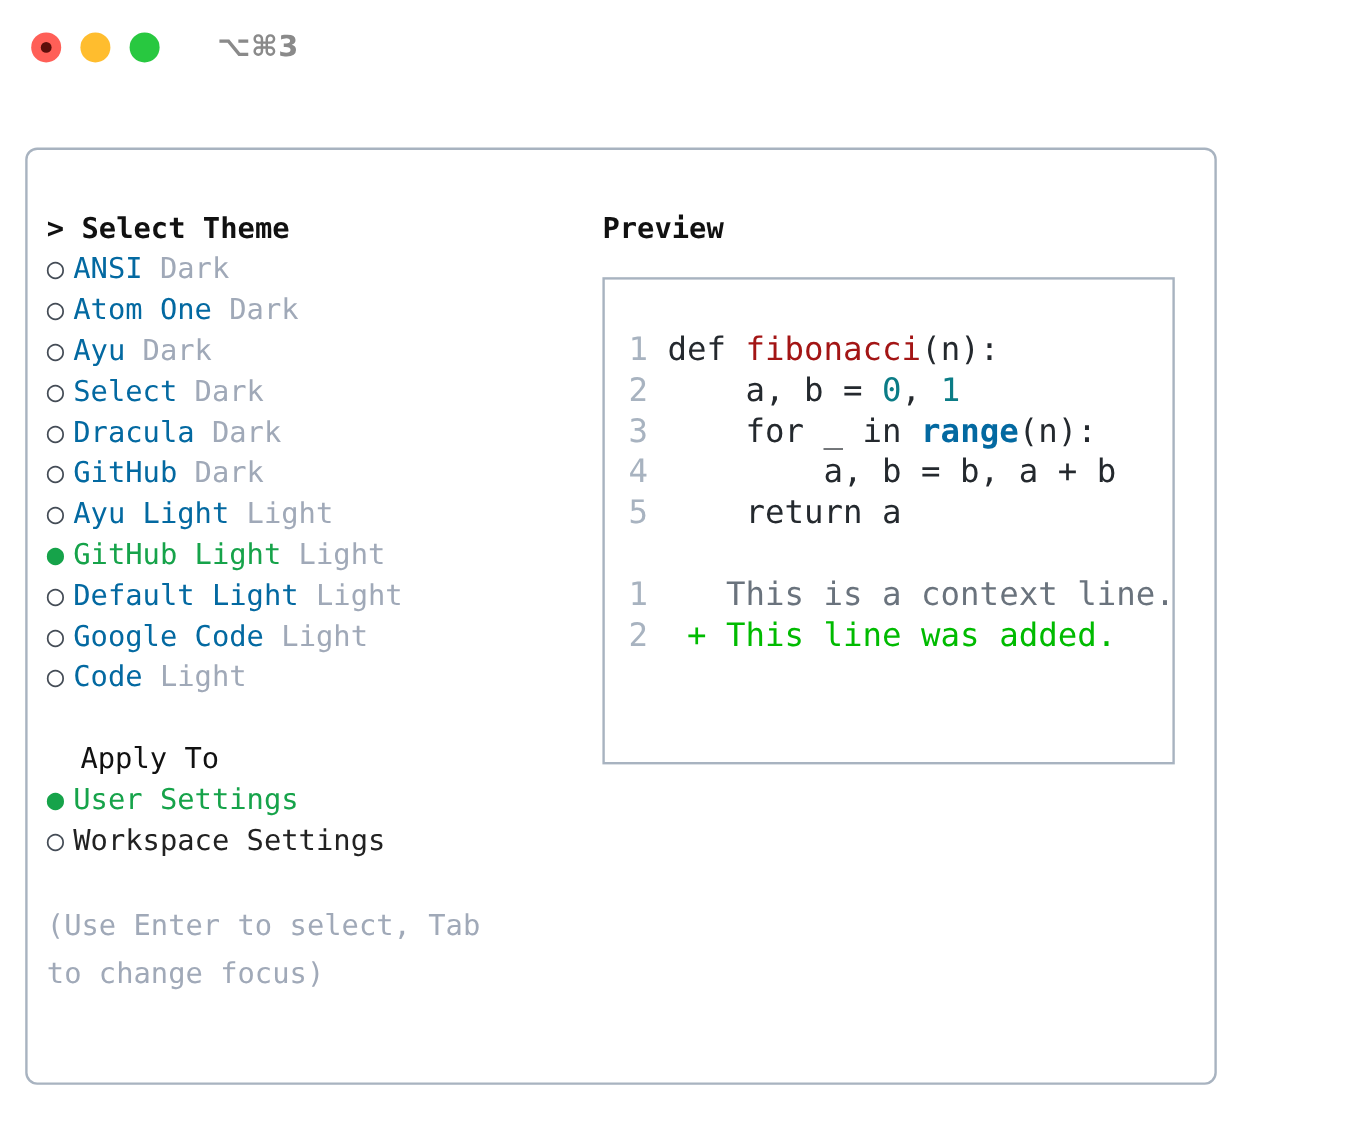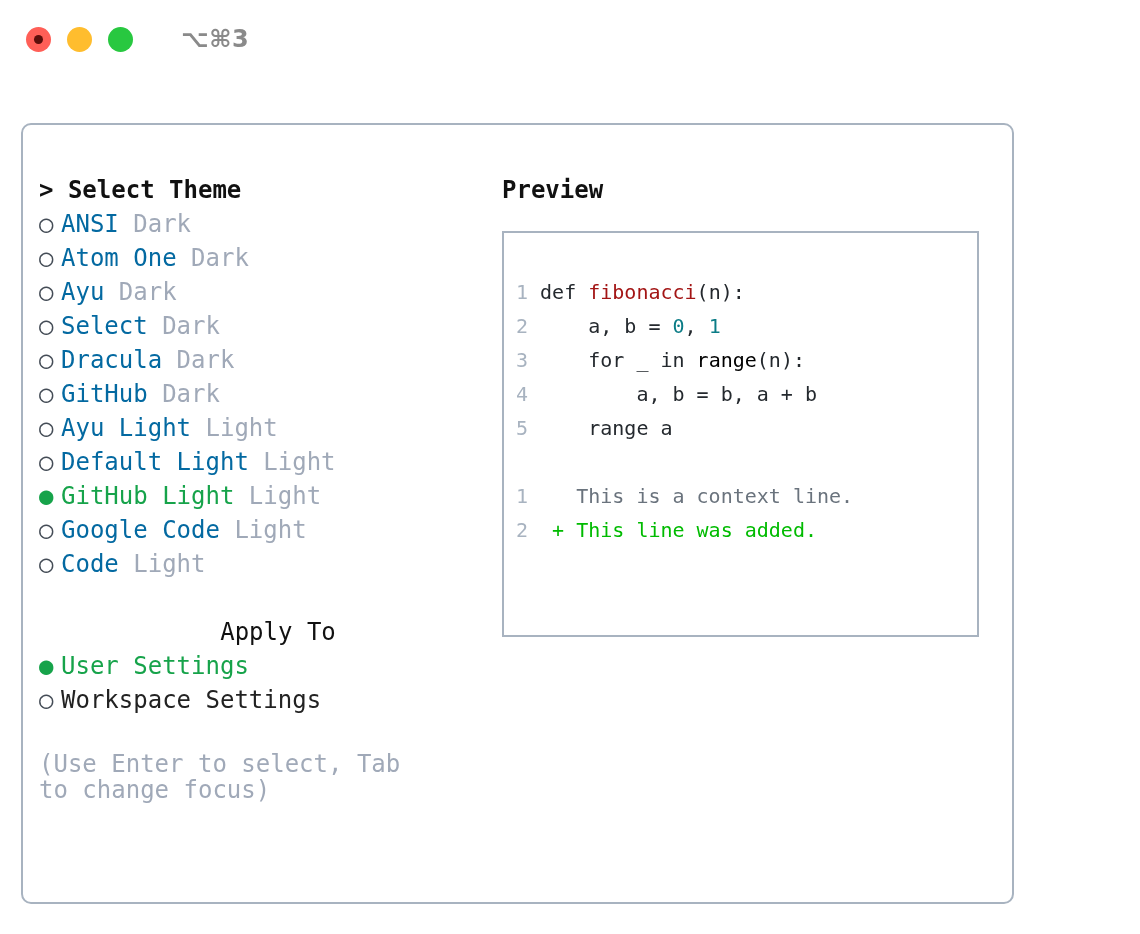--- a/index.html
+++ b/index.html
@@ -126,32 +126,31 @@
   .theme-name.selected { color: #16a34a; }
   .theme-kind { color: #a0a9b8; }
 
   .section-head {
     height: 34px;
     line-height: 34px;
     font-size: 24px;
     color: #111111;
     padding-left: 28px;
     white-space: pre;
-    text-align: center;
   }
 
   .gap { height: 34px; }
 
   .apply-name { color: #222222; }
   .apply-name.selected { color: #16a34a; }
 
   .hint {
     margin-top: 34px;
     font-size: 24px;
-    line-height: 26px;
+    line-height: 40px;
     color: #a0a9b8;
     width: 400px;
     white-space: normal;
   }
 
   
   .right-col {
     position: absolute;
     left: 479px;
     top: 48px;
@@ -169,36 +168,36 @@
     margin-top: 24px;
     width: 477px;
     height: 406px;
     border: 2px solid #a8b3c0;
     box-sizing: border-box;
     background: #ffffff;
     padding: 42px 0 0 0;
   }
 
   .code-line {
-    font-size: 20px;
-    line-height: 34px;
-    white-space: pre;
-    padding-left: 2px;
+    font-size: 27px;
+    line-height: 34px;
+    white-space: pre;
+    padding-left: 14px;
   }
   .lno {
     color: #a8b3c0;
     display: inline-block;
     width: 22px;
     text-align: right;
   }
   .code-text { color: #24292e; }
 
   .tok-fn    { color: #a31515; }
   .tok-num   { color: #0b7c86; }
-  .tok-call  { color: #000000; }
+  .tok-call  { color: #0369a1; font-weight: bold; }
 
   .diff-gap { height: 34px; }
   .diff-context { color: #6a737d; }
   .diff-del     { color: #cc0000; }
   .diff-add     { color: #00bb00; }
 </style>
 </head>
 <body>
 
 <div class="window">
@@ -220,22 +219,22 @@
         <div class="row heading-row"><span class="caret">&gt;</span> <span>Select Theme</span></div>
 
         <div id="theme-list">
             <div class="row"><span class="bullet">○</span><span class="theme-name">ANSI</span> <span class="theme-kind">Dark</span></div>
             <div class="row"><span class="bullet">○</span><span class="theme-name">Atom One</span> <span class="theme-kind">Dark</span></div>
             <div class="row"><span class="bullet">○</span><span class="theme-name">Ayu</span> <span class="theme-kind">Dark</span></div>
             <div class="row"><span class="bullet">○</span><span class="theme-name">Select</span> <span class="theme-kind">Dark</span></div>
             <div class="row"><span class="bullet">○</span><span class="theme-name">Dracula</span> <span class="theme-kind">Dark</span></div>
             <div class="row"><span class="bullet">○</span><span class="theme-name">GitHub</span> <span class="theme-kind">Dark</span></div>
             <div class="row"><span class="bullet">○</span><span class="theme-name">Ayu Light</span> <span class="theme-kind">Light</span></div>
+            <div class="row"><span class="bullet filled">●</span><span class="theme-name selected">GitHub Light</span> <span class="theme-kind">Light</span></div>
             <div class="row"><span class="bullet">○</span><span class="theme-name">Default Light</span> <span class="theme-kind">Light</span></div>
-            <div class="row"><span class="bullet filled">●</span><span class="theme-name selected">GitHub Light</span> <span class="theme-kind">Light</span></div>
             <div class="row"><span class="bullet">○</span><span class="theme-name">Google Code</span> <span class="theme-kind">Light</span></div>
             <div class="row"><span class="bullet">○</span><span class="theme-name">Code</span> <span class="theme-kind">Light</span></div>
           </div>
 
         <div class="gap"></div>
 
         <div class="section-head">Apply To</div>
 
         <div id="apply-list">
             <div class="row"><span class="bullet filled">●</span><span class="apply-name selected">User Settings</span></div>
@@ -247,21 +246,21 @@
 
       <div class="right-col">
         <div class="preview-title">Preview</div>
 
         <div class="preview-box">
           <div id="code-block">
               <div class="code-line"><span class="lno">1</span> <span class="code-text">def </span><span class="tok-fn">fibonacci</span><span class="code-text">(n):</span></div>
               <div class="code-line"><span class="lno">2</span>     <span class="code-text">a, b = </span><span class="tok-num">0</span><span class="code-text">, </span><span class="tok-num">1</span></div>
               <div class="code-line"><span class="lno">3</span>     <span class="code-text">for _ in </span><span class="tok-call">range</span><span class="code-text">(n):</span></div>
               <div class="code-line"><span class="lno">4</span>         <span class="code-text">a, b = b, a + b</span></div>
-              <div class="code-line"><span class="lno">5</span>     <span class="code-text">range a</span></div>
+              <div class="code-line"><span class="lno">5</span>     <span class="code-text">return a</span></div>
             </div>
           <div class="diff-gap"></div>
           <div id="diff-block">
               <div class="code-line"><span class="lno">1</span><span class="diff-context">    </span><span class="diff-context">This is a context line.</span></div>
               <div class="code-line"><span class="lno">2</span><span class="diff-add">  + </span><span class="diff-add">This line was added.</span></div>
             </div>
         </div>
       </div>
 
     </div>

